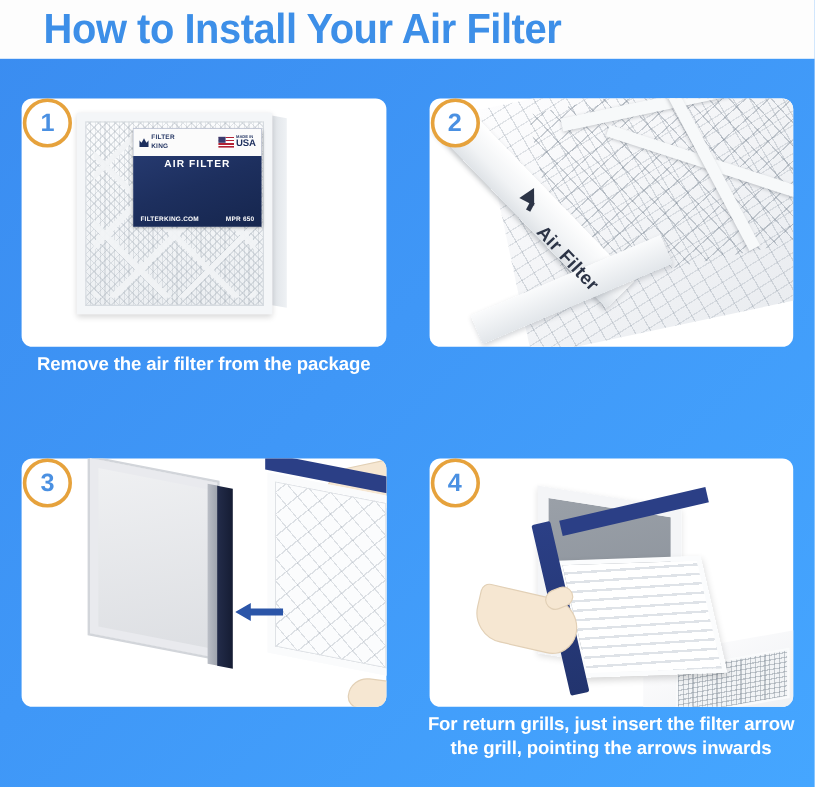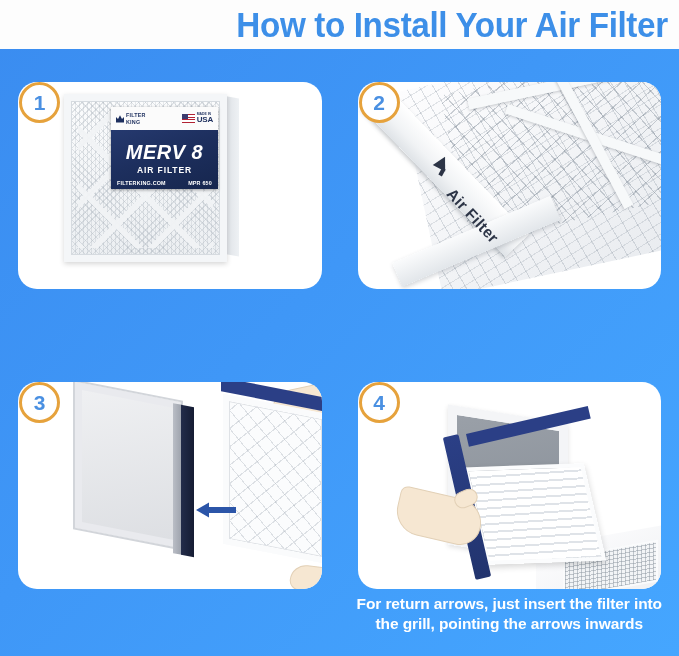--- a/index.html
+++ b/index.html
@@ -17,21 +17,22 @@
   }
   
   .title-bar {
     position: absolute;
     top: 0; left: 0;
     width: 679px;
     height: 49px;
     background: #fdfdfd;
     display: flex;
     align-items: center;
-    justify-content: flex-end;
+    justify-content: flex-start;
+    padding-left: 25px;
   }
   .title-text {
     font-family: "Liberation Sans Narrow", "Liberation Sans", sans-serif;
     font-size: 35px;
     font-weight: 700;
     color: #3d8fe8;
     letter-spacing: -0.4px;
     white-space: nowrap;
     transform: scaleX(0.95);
   }
@@ -45,21 +46,21 @@
     grid-template-columns: 1fr 1fr;
     grid-template-rows: 300px 307px;
   }
   .step { position: relative; }
   .card {
     position: absolute;
     left: 18px; right: 18px;
     top: 33px;
     height: 207px;
     background: #ffffff;
-    border-radius: 19px;
+    border-radius: 9px;
     overflow: hidden;
   }
   .badge {
     position: absolute;
     left: 19px; top: 33px;
     width: 41px; height: 41px;
     border-radius: 50%;
     background: #ffffff;
     border: 3px solid #e6a23c;
     display: flex;
@@ -419,31 +420,31 @@
                   </div>
                 </div>
                 <div class="usa-box">
                   <div class="usa-flag"></div>
                   <div class="usa-txt">
                     <span class="usa-made">MADE IN</span>
                     <span class="usa-big">USA</span>
                   </div>
                 </div>
               </div>
-              <div class="p1-merv">MERV 8</div>
               <div class="p1-af">AIR FILTER</div>
               <div class="p1-label-bot">
                 <span>FILTERKING.COM</span>
                 <span>MPR 650</span>
               </div>
             </div>
           </div>
         </div>
       </div>
       <div class="badge">1</div>
+      <div class="caption">Remove the air filter from the package</div>
     </div>
 
     <div class="step">
       <div class="card">
         <div class="scene p2-wrap">
           <div class="p2-pleats"></div>
           <div class="p2-mesh"></div>
           <div class="p2-brace p2-b1"></div>
           <div class="p2-brace p2-b2"></div>
           <div class="p2-brace p2-b3"></div>
@@ -483,17 +484,17 @@
           <div class="p4-ceil"></div>
           <div class="p4-vent"></div>
           <div class="p4-grill"></div>
           <div class="p4-frame-top"></div>
           <div class="p4-frame"></div>
           <div class="p4-hand"></div>
           <div class="p4-thumb"></div>
         </div>
       </div>
       <div class="badge">4</div>
-      <div class="caption">For return arrows, just insert the filter into the grill, pointing the arrows inwards</div>
+      <div class="caption">For return grills, just insert the filter arrow the grill, pointing the arrows inwards</div>
     </div>
 
   </div>
 </div>
 
 </body></html>

